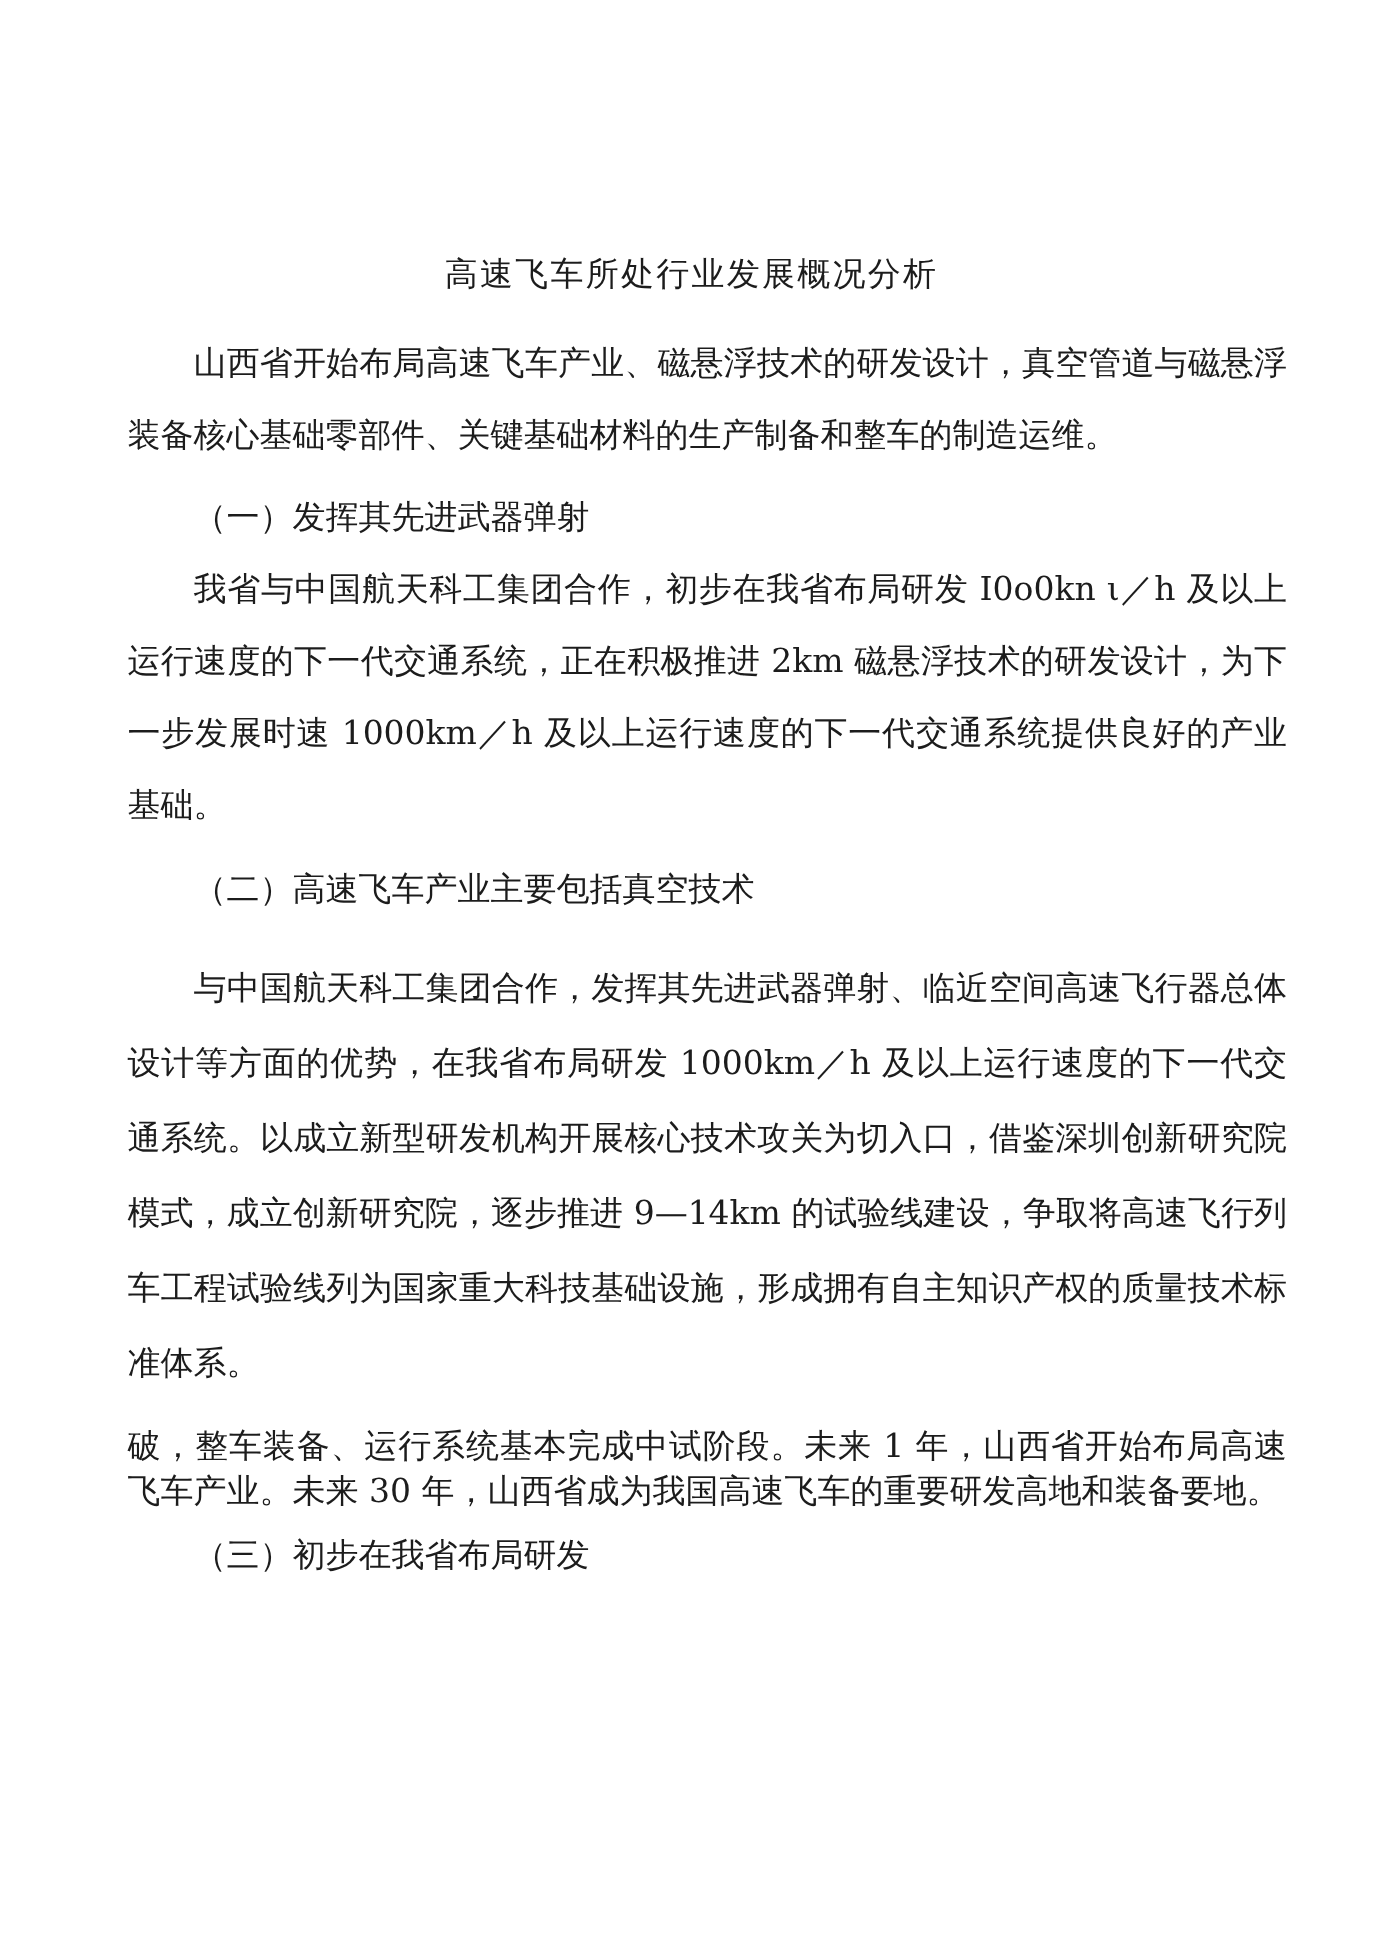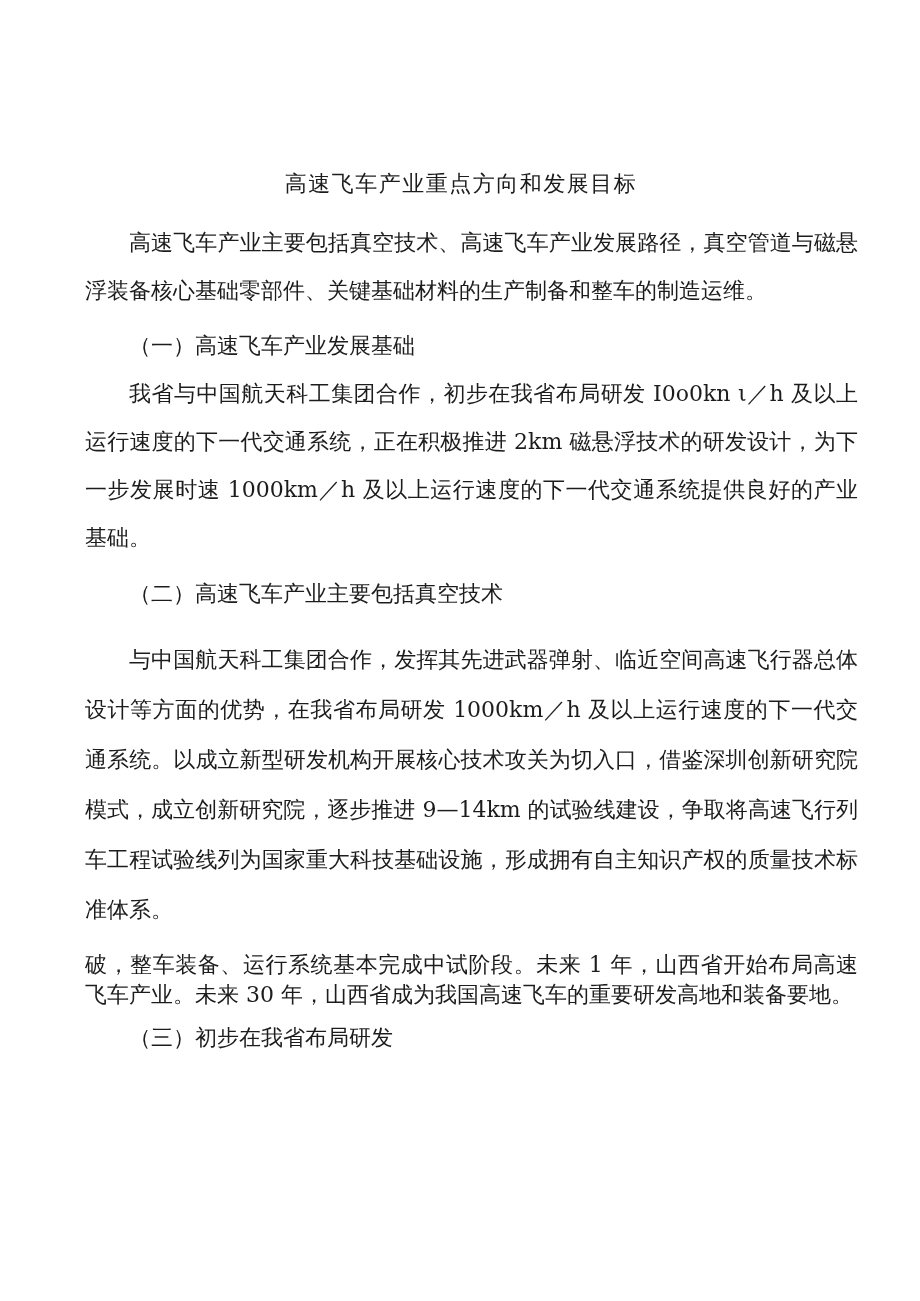--- a/index.html
+++ b/index.html
@@ -57,25 +57,25 @@
   .para-tight {
     margin-top: 15px;
     line-height: 30px;
     text-indent: 0;
   }
 </style>
 </head>
 <body>
 
 <div class="page">
-  <h1 class="doc-title">高速飞车产业重点方向和发展目标</h1>
+  <h1 class="doc-title">高速飞车所处行业发展概况分析</h1>
 
-  <p class="para">高速飞车产业主要包括真空技术、高速飞车产业发展路径，真空管道与磁悬浮装备核心基础零部件、关键基础材料的生产制备和整车的制造运维。</p>
+  <p class="para">山西省开始布局高速飞车产业、磁悬浮技术的研发设计，真空管道与磁悬浮装备核心基础零部件、关键基础材料的生产制备和整车的制造运维。</p>
 
-  <p class="heading heading-1">（一）高速飞车产业发展基础</p>
+  <p class="heading heading-1">（一）发挥其先进武器弹射</p>
 
   <p class="para">我省与中国航天科工集团合作，初步在我省布局研发 I0o0kn ι／h 及以上运行速度的下一代交通系统，正在积极推进 2km 磁悬浮技术的研发设计，为下一步发展时速 1000km／h 及以上运行速度的下一代交通系统提供良好的产业基础。</p>
 
   <p class="heading heading-2">（二）高速飞车产业主要包括真空技术</p>
 
   <p class="para para-p3">与中国航天科工集团合作，发挥其先进武器弹射、临近空间高速飞行器总体设计等方面的优势，在我省布局研发 1000km／h 及以上运行速度的下一代交通系统。以成立新型研发机构开展核心技术攻关为切入口，借鉴深圳创新研究院模式，成立创新研究院，逐步推进 9—14km 的试验线建设，争取将高速飞行列车工程试验线列为国家重大科技基础设施，形成拥有自主知识产权的质量技术标准体系。</p>
 
 
   <p class="para para-tight">破，整车装备、运行系统基本完成中试阶段。未来 1 年，山西省开始布局高速飞车产业。未来 30 年，山西省成为我国高速飞车的重要研发高地和装备要地。</p>
 

